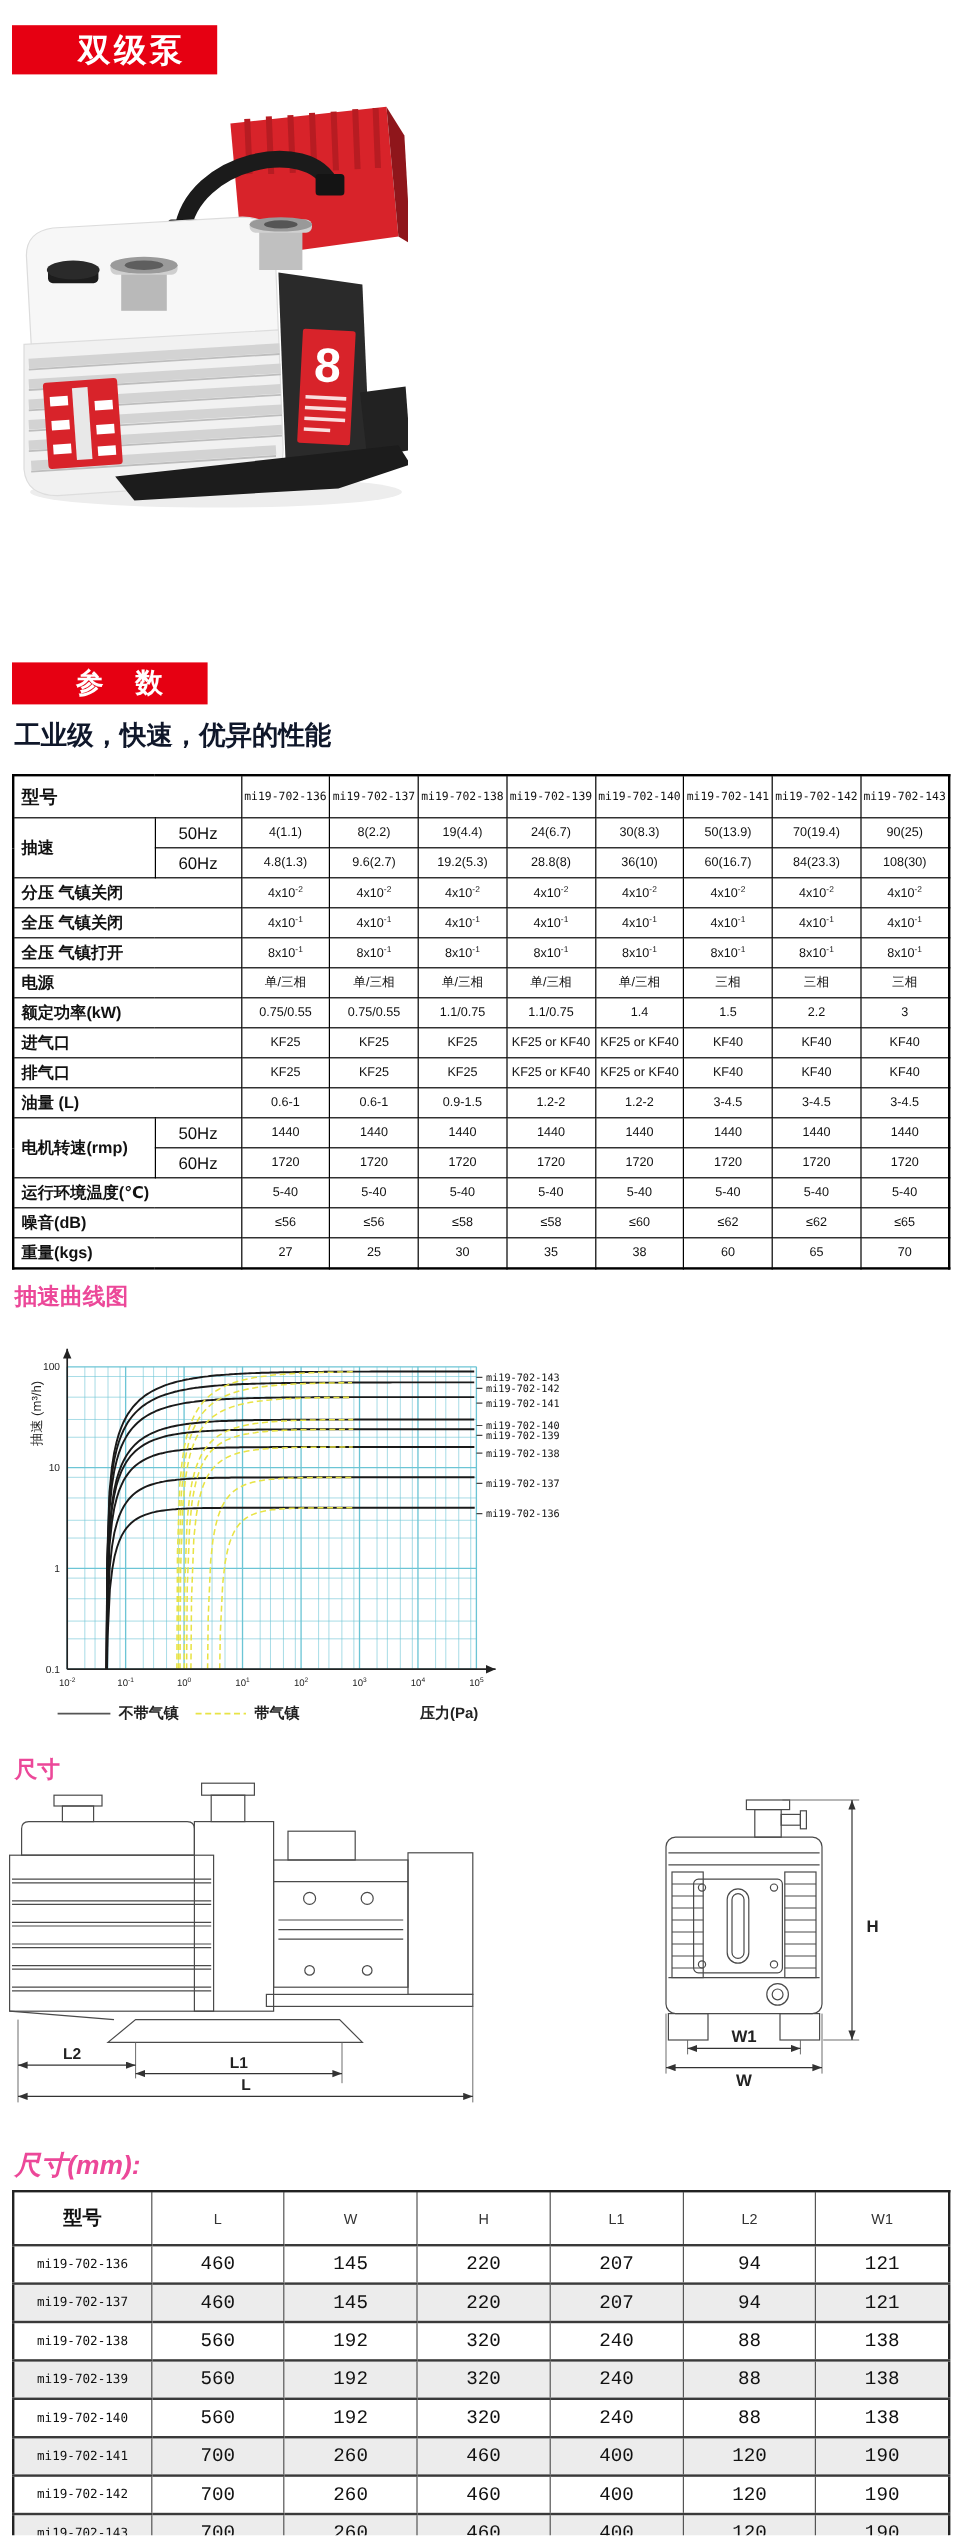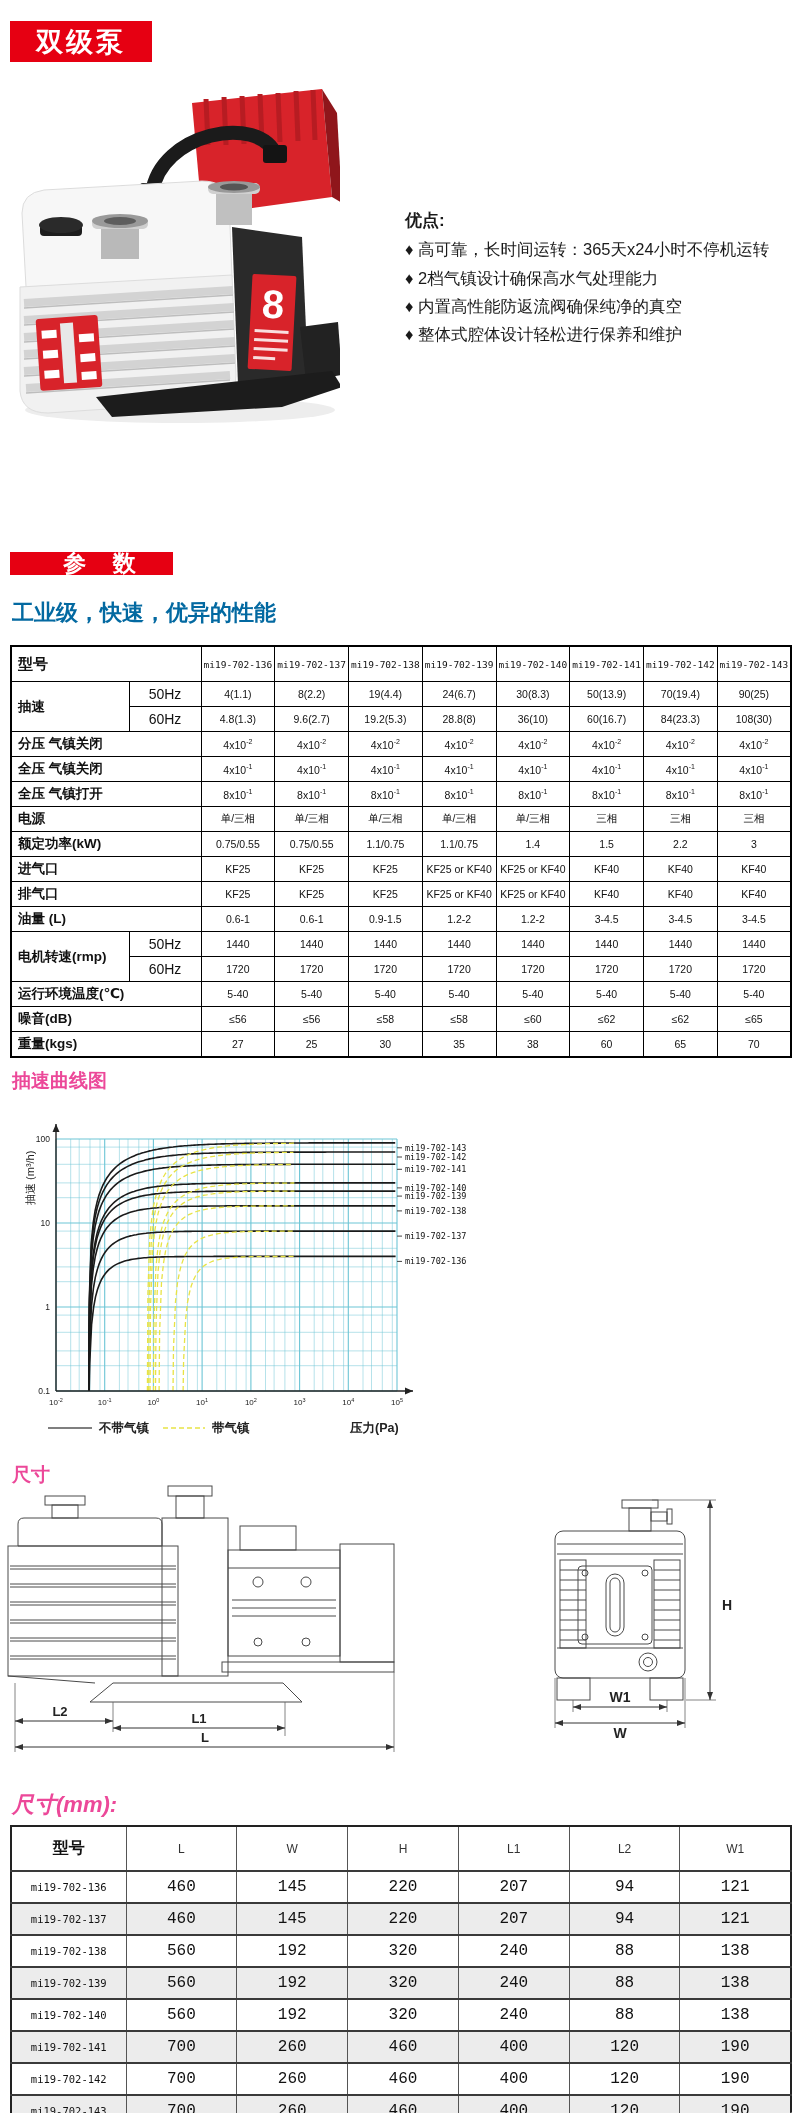--- a/index.html
+++ b/index.html
@@ -1,23 +1,23 @@
 <!DOCTYPE html>
 <html><head>
 <meta charset="utf-8">
 <style>
   html,body{margin:0;padding:0;background:#fff;}
   body{font-family:"Liberation Sans","DejaVu Sans",sans-serif;color:#111;}
   #page{position:relative;width:800px;height:2113px;background:#fff;overflow:hidden;border-radius:10px;}
-  .badge{position:absolute;background:#e60012;color:#fff;font-weight:bold;display:flex;align-items:center;justify-content:center;}
+  .badge{position:absolute;background:#e60012;color:#fff;font-weight:bold;display:flex;align-items:center;justify-content:center;padding-left:29px;}
   #badge-title{left:10px;top:21px;width:142px;height:41px;font-size:27px;letter-spacing:3px;}
-  #badge-params{left:10px;top:552px;width:163px;height:23px;font-size:23px;letter-spacing:10px;padding-left:26px;box-sizing:border-box;}
+  #badge-params{left:10px;top:552px;width:163px;height:35px;font-size:23px;letter-spacing:10px;padding-left:26px;box-sizing:border-box;}
   #advantages{position:absolute;left:405px;top:206px;width:390px;font-size:16.5px;line-height:1.72;color:#1a1a1a;}
   #advantages .adv-h{font-weight:bold;font-size:17px;}
-  #subtitle{position:absolute;left:12px;top:598px;font-size:22px;font-weight:600;color:#0369a1;}
+  #subtitle{position:absolute;left:12px;top:598px;font-size:22px;font-weight:600;color:#0f172a;}
   .h2{position:absolute;font-weight:bold;font-size:19px;color:#ec4899;}
   
   #spec-table{position:absolute;left:10px;top:645px;width:780px;border-collapse:collapse;table-layout:fixed;border:2px solid #000;}
   #spec-table td{border:1px solid #000;text-align:center;padding:0 1px;height:24px;font-size:10.5px;overflow:hidden;white-space:nowrap;}
   #spec-table td.mh{height:34px;}
   #spec-table td.lbl{text-align:left;padding-left:6px;font-weight:bold;font-size:13.5px;}
   #spec-table td.sub{font-size:14px;}
   #spec-table td.model{font-family:"DejaVu Sans Mono",monospace;font-size:9.5px;}
   #spec-table sup{font-size:7px;}
   
@@ -126,29 +126,20 @@
       <rect x="43" y="294" width="15" height="8" fill="#fff"></rect>
       <rect x="80" y="298" width="15" height="8" fill="#fff"></rect>
     </g>
 
     <g>
       <polygon points="300,252 338,247 342,300 306,306" fill="#222"></polygon>
       <polygon points="96,322 332,296 342,312 282,332 112,342" fill="#1c1c1c"></polygon>
     </g>
   </svg>
 
-  <div id="advantages">
-    <div class="adv-h">优点:</div>
-    <div id="adv-list">
-        <div>♦ 高可靠，长时间运转：365天x24小时不停机运转</div>
-        <div>♦ 2档气镇设计确保高水气处理能力</div>
-        <div>♦ 内置高性能防返流阀确保纯净的真空</div>
-        <div>♦ 整体式腔体设计轻松进行保养和维护</div>
-      </div>
-  </div>
 
   <div id="badge-params" class="badge">参 数</div>
   <div id="subtitle">工业级，快速，优异的性能</div>
 
   <table id="spec-table">
       <colgroup>
         <col style="width:118px">
         <col style="width:72px">
         <col style="width:73.75px">
         <col style="width:73.75px">

